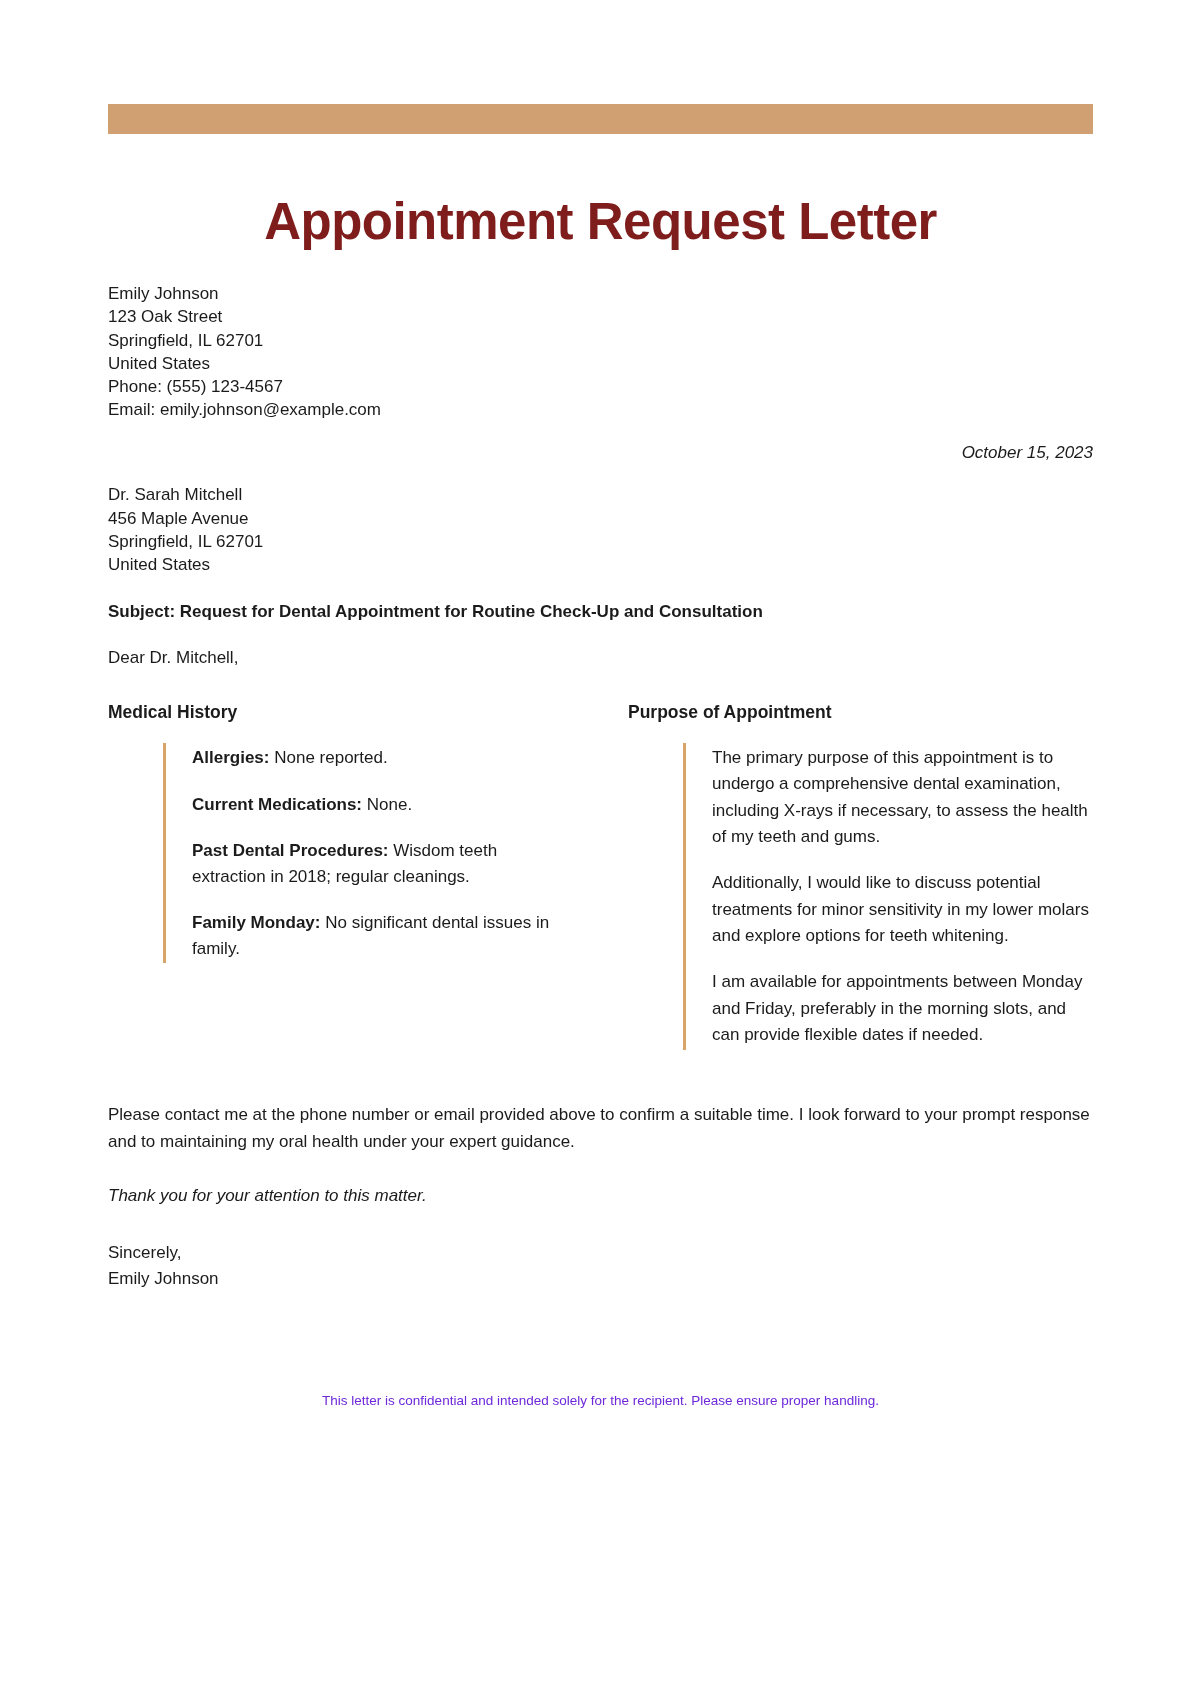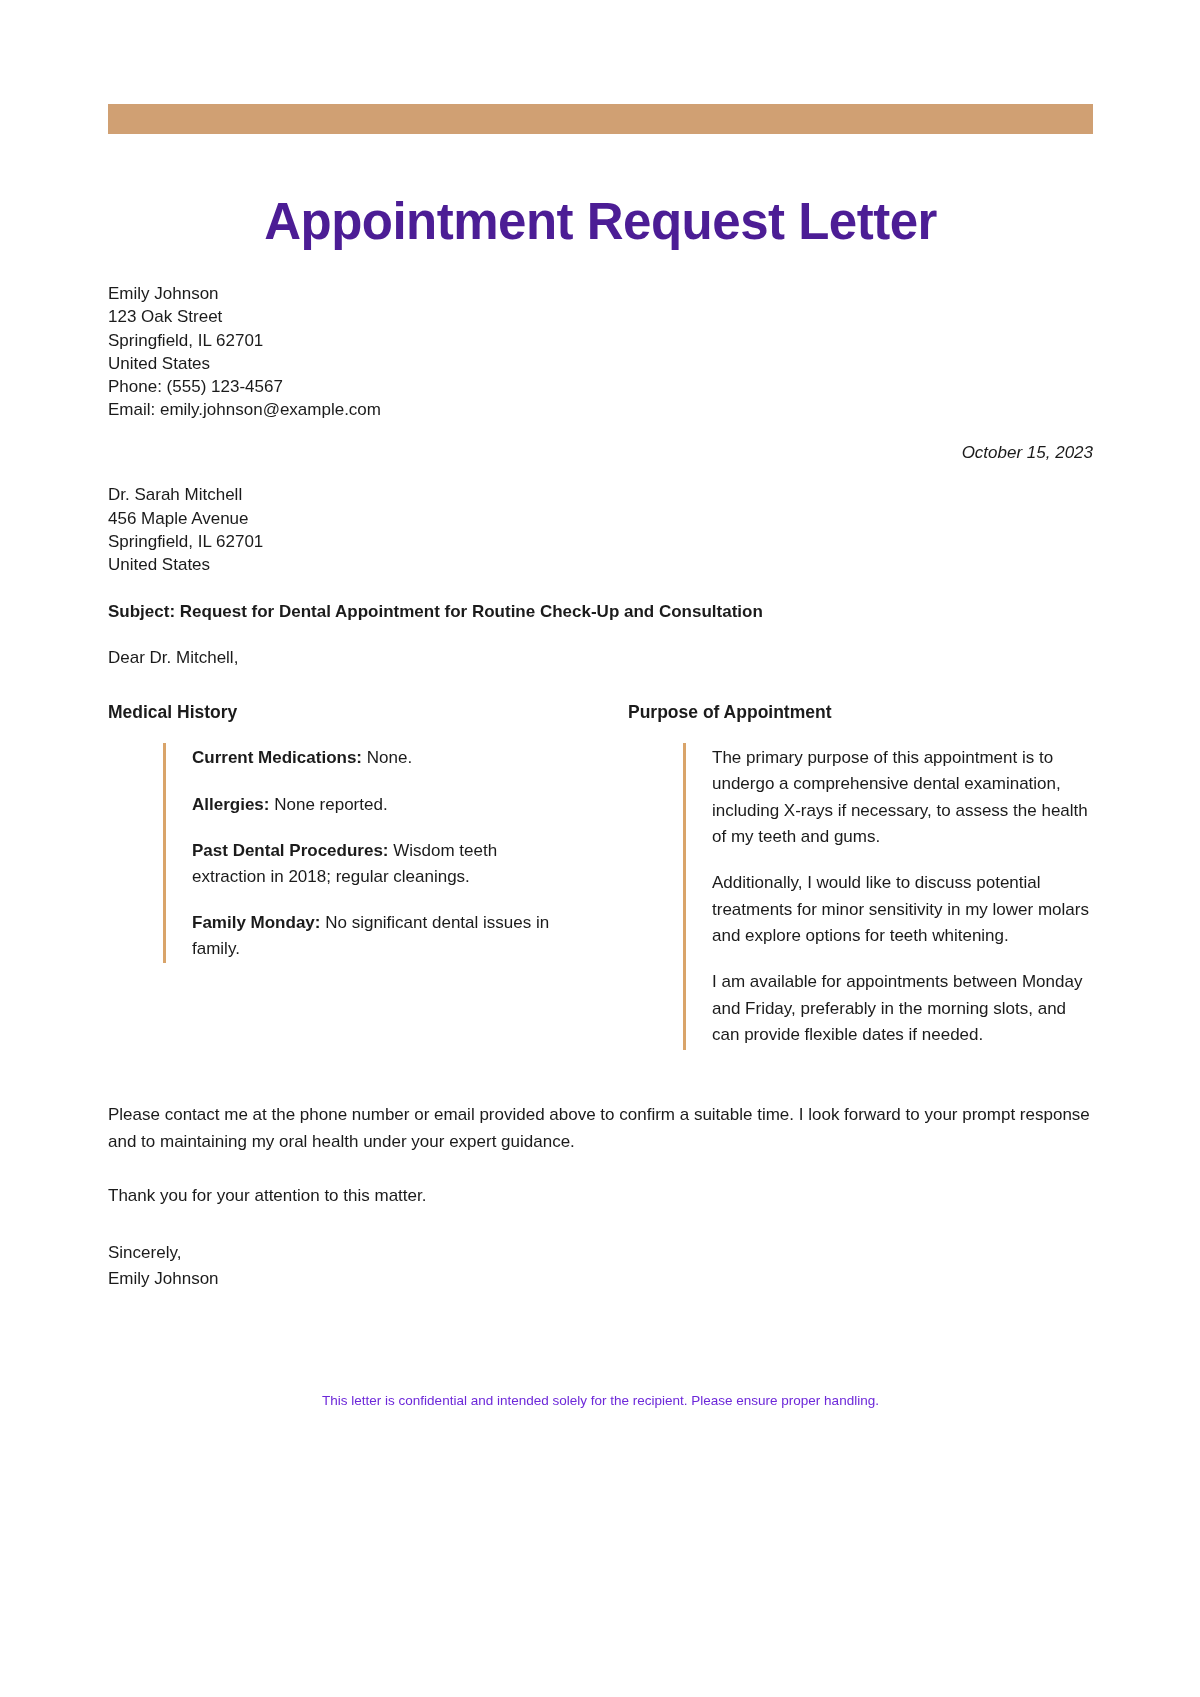--- a/index.html
+++ b/index.html
@@ -26,21 +26,21 @@
     height: 30px;
     background: var(--accent-bar);
   }
   .title {
     margin: 60px 0 8px 0;
     font-size: 51px;
     line-height: 1.1;
     font-weight: 700;
     text-align: center;
     letter-spacing: -0.5px;
-    color: #4c1d95;
+    color: #7f1d1d;
   }
   .address {
     margin-top: 32px;
     font-size: 17px;
     line-height: 23.2px;
   }
   .address div { white-space: nowrap; }
   .date-line {
     margin-top: 22px;
     font-size: 17px;
@@ -80,21 +80,21 @@
     padding: 2px 0 2px 26px;
     font-size: 17px;
   }
   .quote p {
     margin: 0 0 21px 0;
     line-height: 25.5px;
   }
   .quote p:last-child { margin-bottom: 0; }
   .quote--purpose p { line-height: 26.3px; margin-bottom: 20px; }
   .closing { margin-top: 52px; }
-  .thanks { margin-top: 28px; }
+  .thanks { margin-top: 28px; font-style: italic; }
   .signblock {
     margin-top: 30px;
     font-size: 17px;
     line-height: 26.5px;
   }
   .footer {
     margin-top: 100px;
     text-align: center;
     font-size: 13.5px;
     color: #6d28d9;
@@ -142,23 +142,23 @@
 
   <div class="salutation">Dear Dr. Mitchell,</div>
 
 
   <div class="columns">
 
     <div class="column">
       <p class="col-heading">Medical History</p>
       <div class="quote quote--medical">
 
+          <p><strong>Allergies:</strong> <span>None reported.</span></p>
+
           <p><strong>Current Medications:</strong> <span>None.</span></p>
-
-          <p><strong>Allergies:</strong> <span>None reported.</span></p>
 
           <p><strong>Past Dental Procedures:</strong> <span>Wisdom teeth extraction in 2018; regular cleanings.</span></p>
 
           <p><strong>Family Monday:</strong> <span>No significant dental issues in family.</span></p>
         </div>
     </div>
 
     <div class="column">
       <p class="col-heading">Purpose of Appointment</p>
       <div class="quote quote--purpose">

